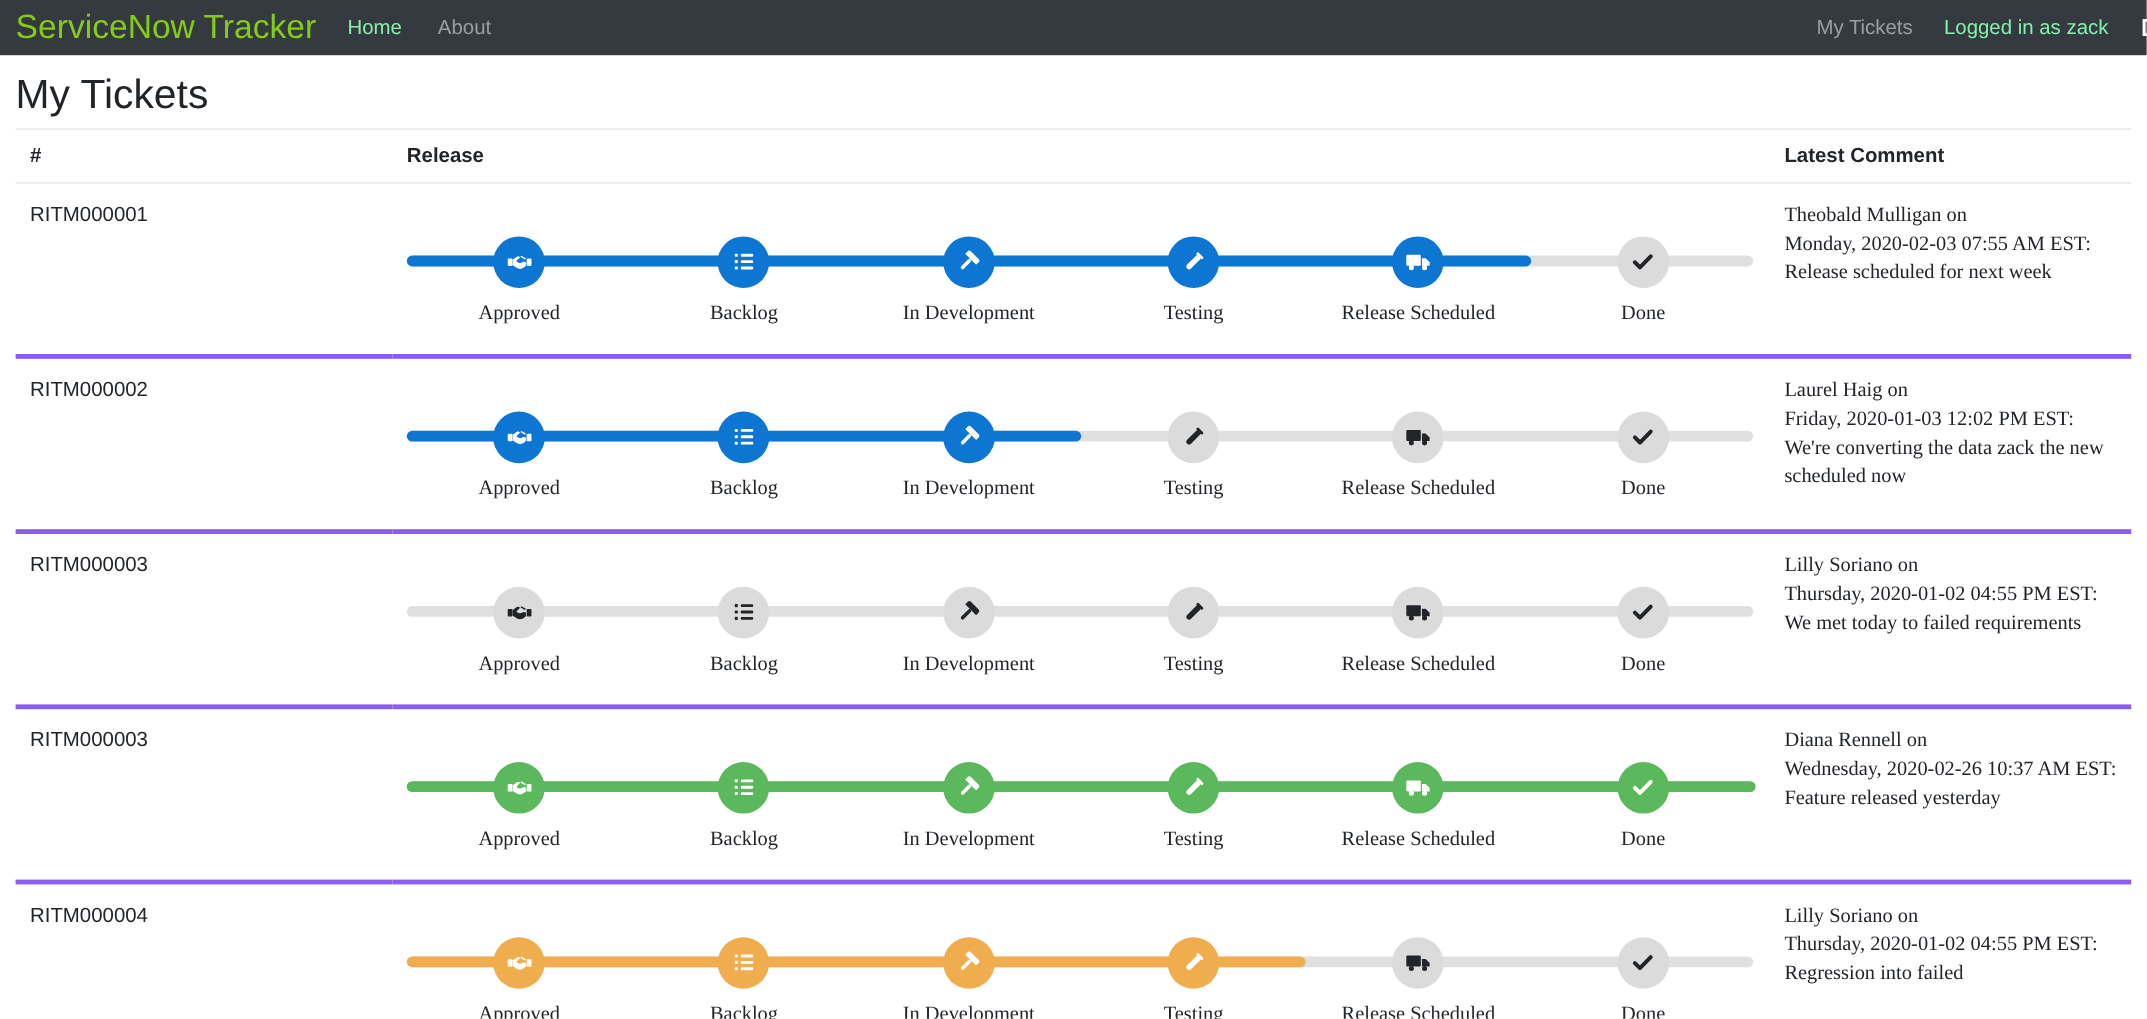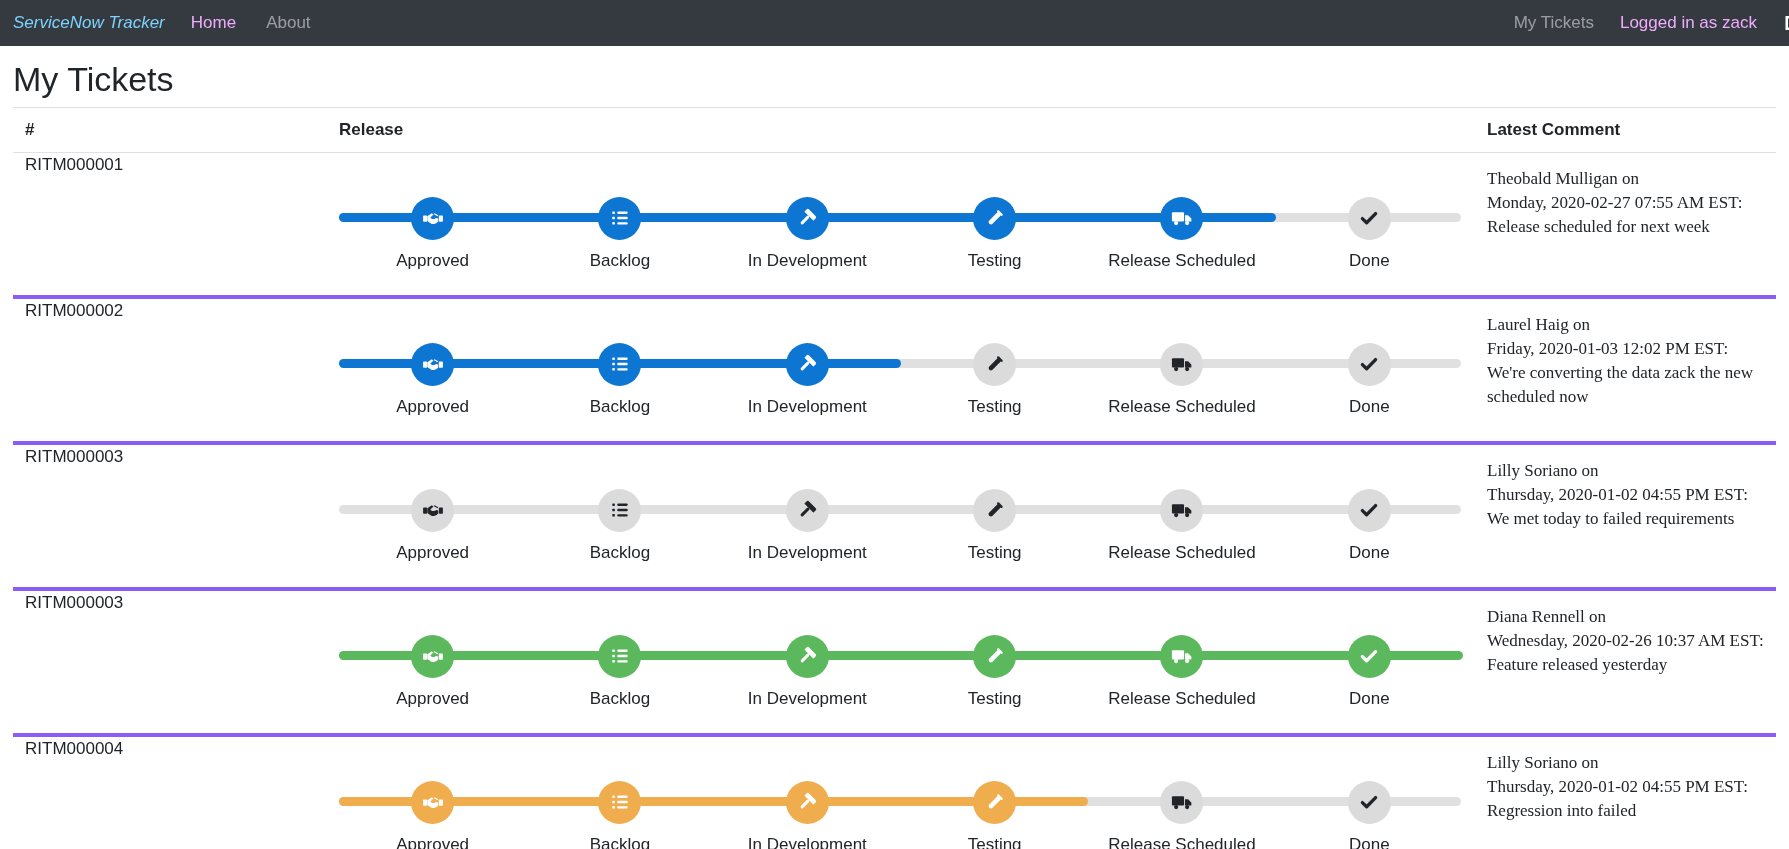--- a/index.html
+++ b/index.html
@@ -2,40 +2,40 @@
 <html><head>
 <meta charset="utf-8">
 <style>
   * { margin:0; padding:0; box-sizing:border-box; }
   html,body { width:1789px; height:849px; overflow:hidden; background:#fff;
               font-family:"Liberation Sans", sans-serif; color:#212529; }
 
   
   .navbar { display:flex; align-items:center; height:46px; background:#343a40;
             padding:0 13px; white-space:nowrap; }
-  .brand { color:#7dd3fc; font-size:17px; margin-right:26px; cursor:pointer;font-style:italic; }
+  .brand { color:#84cc16; font-size:28px; margin-right:26px; cursor:pointer; }
   .nav-left { display:flex; gap:30px; }
   .nav-link { font-size:17px; color:rgba(255,255,255,.5); cursor:pointer; }
-  .nav-link.active { color:#f0abfc; }
+  .nav-link.active { color:#86efac; }
   .nav-right { margin-left:auto; display:flex; align-items:center; gap:26px; }
   .logout-icon { color:#fff; width:20px; height:20px; margin-right:-27px; flex:0 0 auto; }
   .logout-icon svg { width:20px; height:20px; display:block; }
 
   
   .container { padding:0 13px; }
   h1.page-title { font-size:34px; font-weight:400; line-height:1.2; margin:13px 0 7px; }
 
   table.tickets { width:100%; border-collapse:collapse; table-layout:fixed; }
   col.c1 { width:314px; } col.c2 { width:1148px; }
   th { text-align:left; font-size:17px; font-weight:700; padding:12px;
        border-top:1px solid #dee2e6; border-bottom:1px solid #dee2e6; }
   td { vertical-align:top; border-top:4px solid #8b5cf6; font-size:17px; }
   tr:first-child td { border-top:none; }
-  td.cell-ticket  { padding:0 12px; line-height:24px; }
-  td.cell-status  { padding:14px 12px 16px; }
+  td.cell-ticket  { padding:14px 12px; line-height:24px; }
+  td.cell-status  { padding:14px 12px 16px;font-family:Liberation Serif, serif; }
   td.cell-comment { padding:14px 12px; line-height:24px;font-family:Liberation Serif, serif; }
 
   
   .tracker { position:relative; height:112px; }
   .track-line, .track-progress { position:absolute; left:0; top:46px; height:9px;
        border-radius:5px; }
   .track-line { right:2px; background:#e0e0e0; }
   .stages { position:absolute; left:0; right:0; top:0; display:flex; }
   .stage { flex:1 1 0; display:flex; flex-direction:column; align-items:center; }
   .circle { margin-top:30px; width:43px; height:43px; border-radius:50%;
@@ -152,21 +152,21 @@
                       <path d="M4.8 12.6l4.6 4.6 9.8-10"></path>
                     </svg>
                   </div>
                   <div class="stage-label">Done</div>
                 </div>
               </div>
             </div>
           </td>
           <td class="cell-comment">
             <div>Theobald Mulligan on</div>
-            <div>Monday, 2020-02-27 07:55 AM EST:</div>
+            <div>Monday, 2020-02-03 07:55 AM EST:</div>
             <div>Release scheduled for next week</div>
           </td>
         </tr>
         <tr>
           <td class="cell-ticket">RITM000002</td>
           <td class="cell-status">
             <div class="tracker">
               <div class="track-line"></div>
               <div class="track-progress" style="width: 50%; background: rgb(13, 118, 211);"></div>
               <div class="stages">

